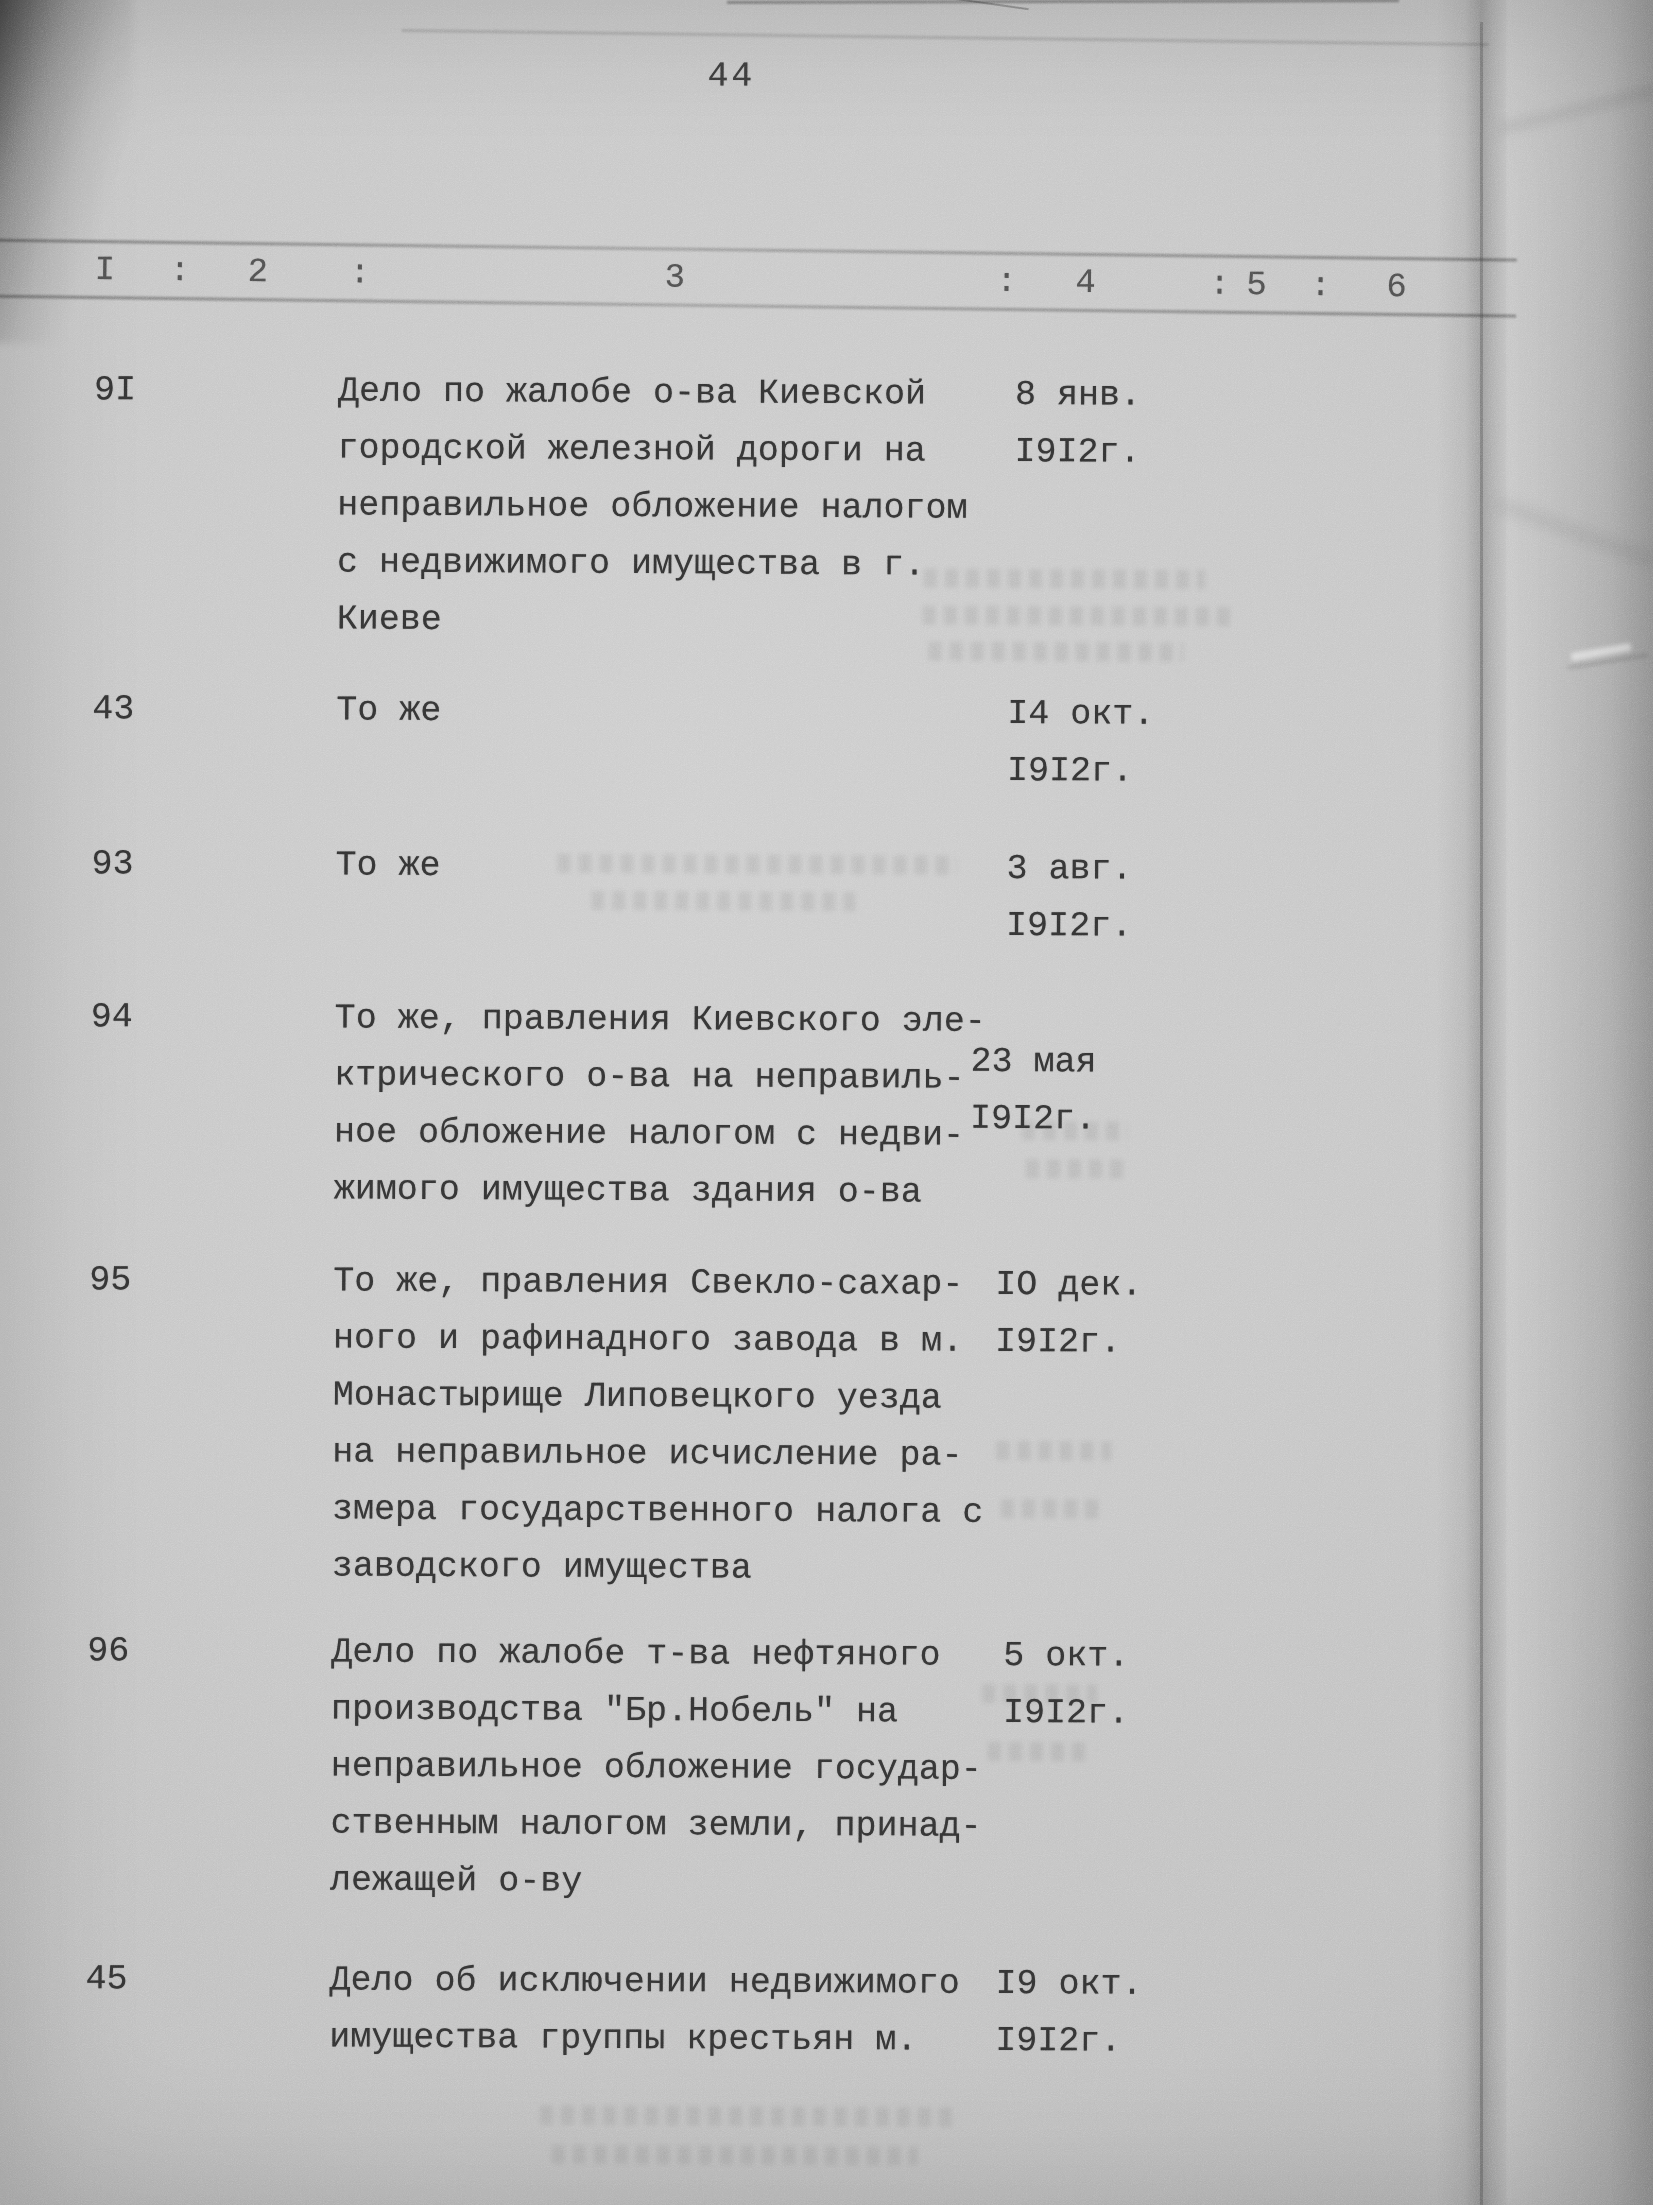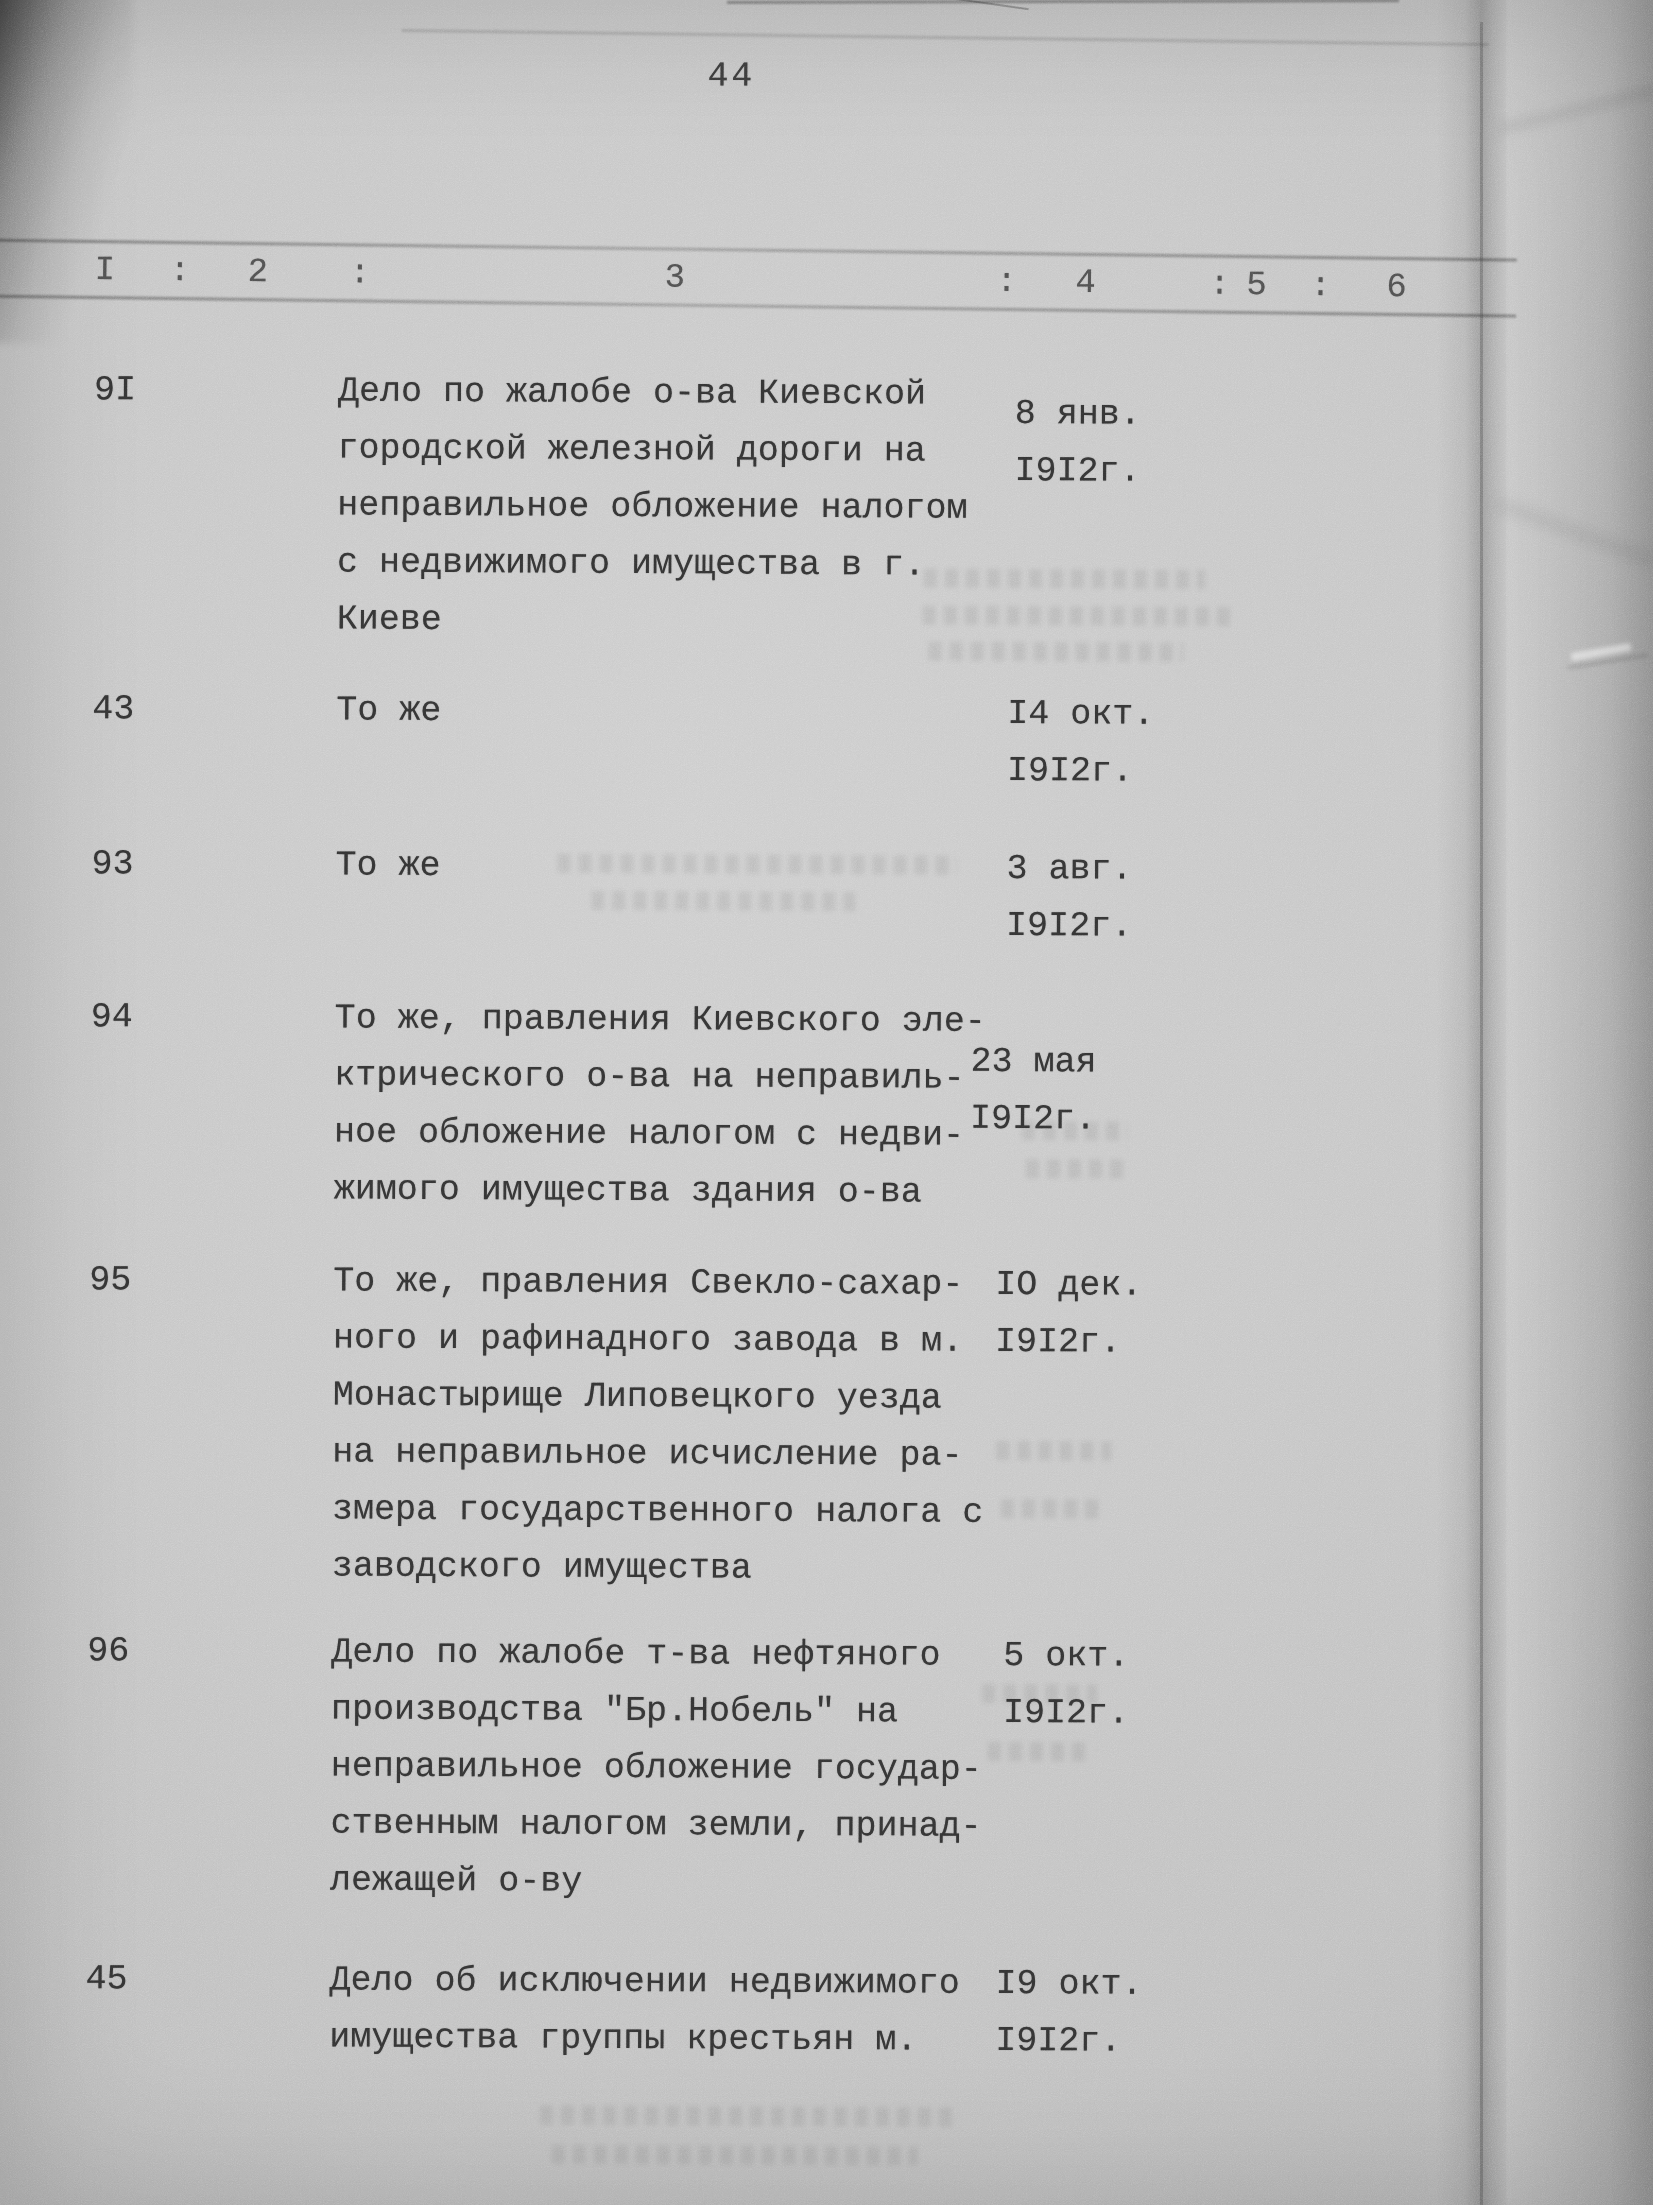--- a/index.html
+++ b/index.html
@@ -87,21 +87,21 @@
     <div id="rows">
         <div class="row" style="top: 362px;">
           <div class="num">9I</div>
           <div class="desc">
             <div class="line">Дело по жалобе о-ва Киевской</div>
             <div class="line">городской железной дороги на</div>
             <div class="line">неправильное обложение налогом</div>
             <div class="line">с недвижимого имущества в г.</div>
             <div class="line">Киеве</div>
           </div>
-          <div class="date" style="left: 1017px; margin-top: 19px;">
+          <div class="date" style="left: 1017px;">
             <div class="dline">8 янв.</div>
             <div class="dline">I9I2г.</div>
           </div>
         </div>
         <div class="row" style="top: 681px;">
           <div class="num">43</div>
           <div class="desc">
             <div class="line">То же</div>
           </div>
           <div class="date" style="left: 1011px;">

